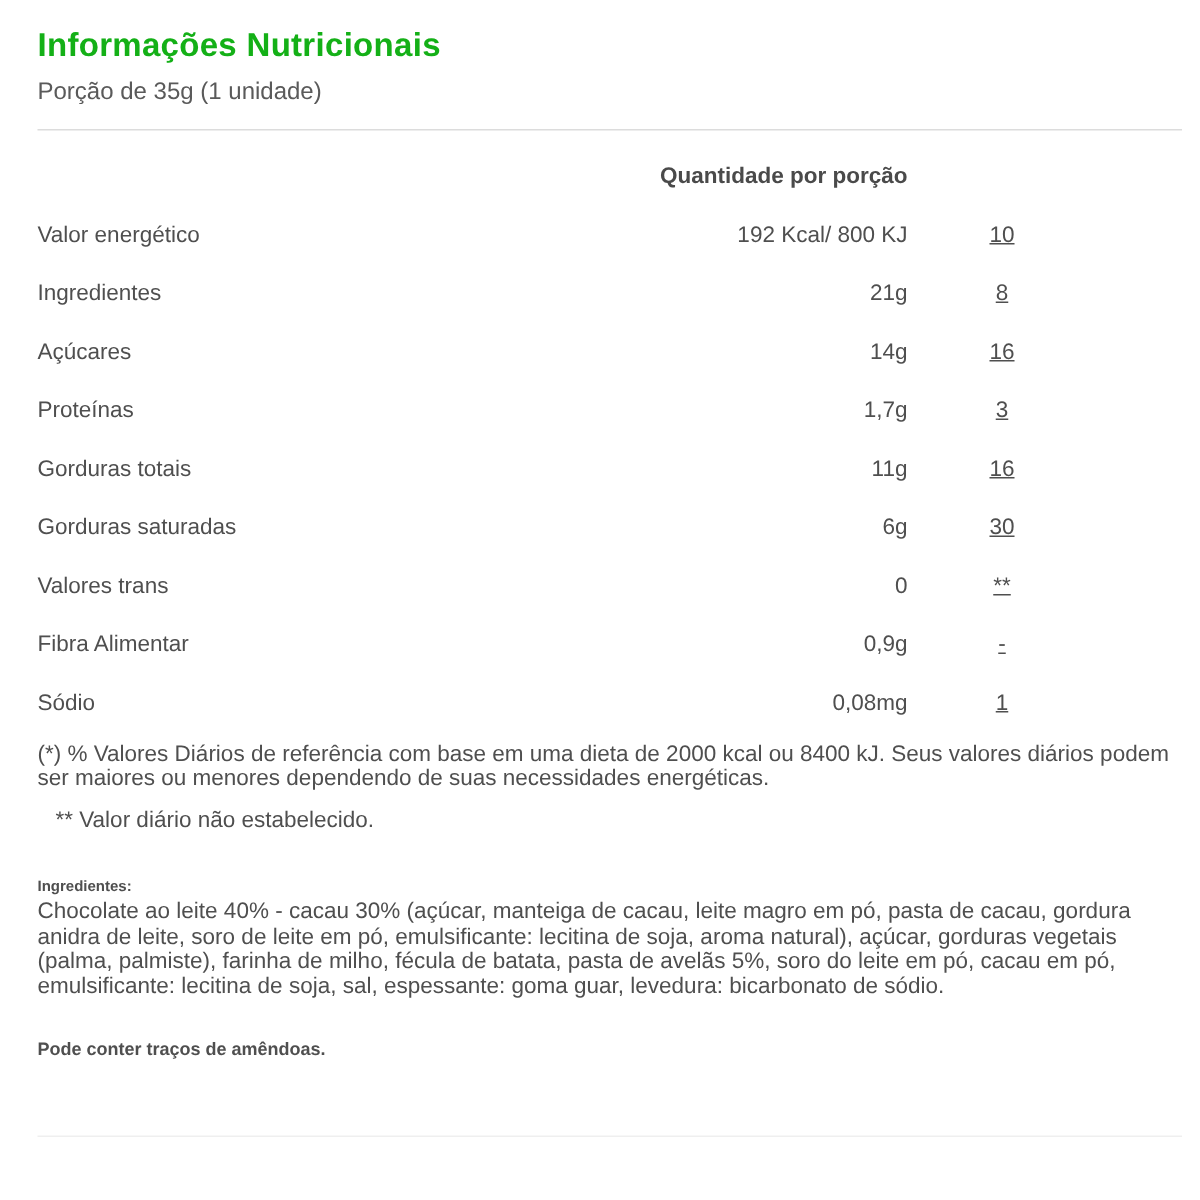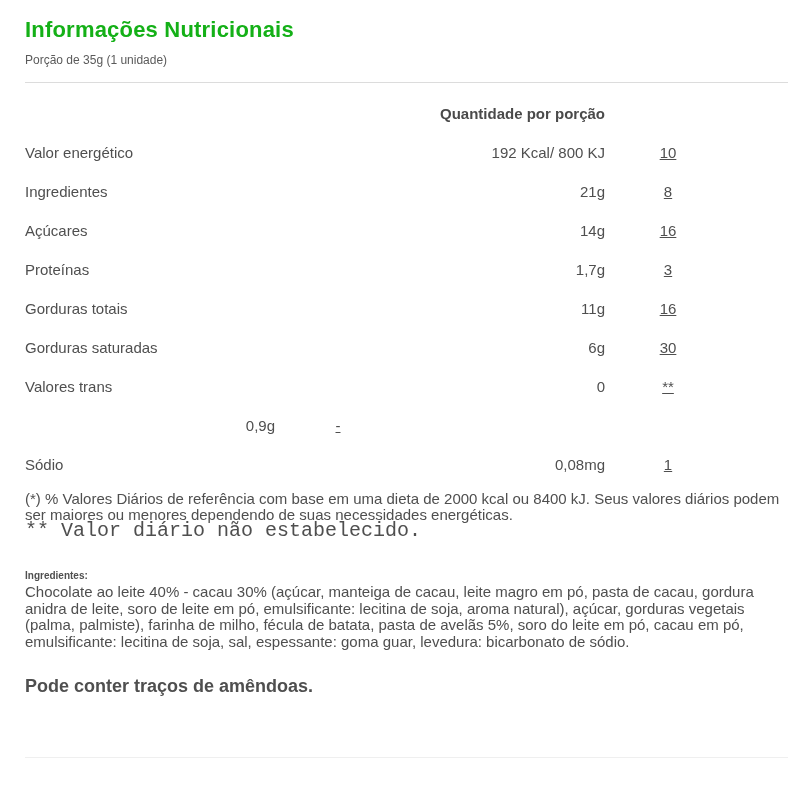--- a/index.html
+++ b/index.html
@@ -6,34 +6,34 @@
   body{
     width:800px;height:800px;background:#ffffff;overflow:hidden;
     font-family:"Liberation Sans","DejaVu Sans",sans-serif;
     color:#4f4f4f;position:relative;
   }
   .content{margin:0 12px 0 25px;position:relative;}
   .page-title{
     margin:16px 0 0 0;font-size:22px;line-height:28px;font-weight:bold;
     color:#14b017;letter-spacing:0.2px;
   }
-  .serving{margin-top:9px;font-size:12px;color:#5a5a5a;}
+  .serving{margin-top:9px;font-size:16px;color:#5a5a5a;}
   .divider{border:0;border-top:1px solid #dcdcdc;margin:15px 0 0 0;height:0;}
   .ntable{margin-top:11px;}
   .row{display:flex;align-items:center;height:39px;font-size:15px;}
   .c-label{flex:0 0 330px;text-align:left;}
   .c-qty{flex:0 0 250px;text-align:right;}
   .c-vd{flex:0 0 126px;text-align:center;text-decoration:underline;}
   .c-vd-header{flex:0 0 158px;text-align:right;}
   .hdr{font-weight:bold;color:#4a4a4a;}
   .footnote{margin:7px 0 0 0;font-size:15px;line-height:16px;max-width:755px;}
-  .footnote2{margin:0;font-size:20px;line-height:16px;font-family:Liberation Mono, monospace;}
+  .footnote2{margin:12px;font-size:15px;line-height:16px;}
   .ing-heading{margin:28px 0 0 0;font-size:10px;line-height:17px;font-weight:bold;}
   .ing-body{margin:0;font-size:15px;line-height:16.5px;max-width:750px;}
-  .allergen{margin:26px 0 0 0;font-size:18px;font-weight:bold;}
+  .allergen{margin:26px 0 0 0;font-size:12px;font-weight:bold;}
   .bottom-divider{position:absolute;left:25px;right:12px;top:757px;border-top:1px solid #efefef;height:0;}
 </style>
 </head>
 <body>
 
 <div class="content">
 
   <h1 class="page-title">Informações Nutricionais</h1>
   <div class="serving">Porção de 35g (1 unidade)</div>
 
@@ -82,20 +82,21 @@
       <div class="c-vd">30</div>
     </div>
 
     <div class="row">
       <div class="c-label">Valores trans</div>
       <div class="c-qty">0</div>
       <div class="c-vd">**</div>
     </div>
 
     <div class="row">
+      <div class="c-label">Fibra Alimentar</div>
       <div class="c-qty">0,9g</div>
       <div class="c-vd">-</div>
     </div>
 
     <div class="row">
       <div class="c-label">Sódio</div>
       <div class="c-qty">0,08mg</div>
       <div class="c-vd">1</div>
     </div>
 

